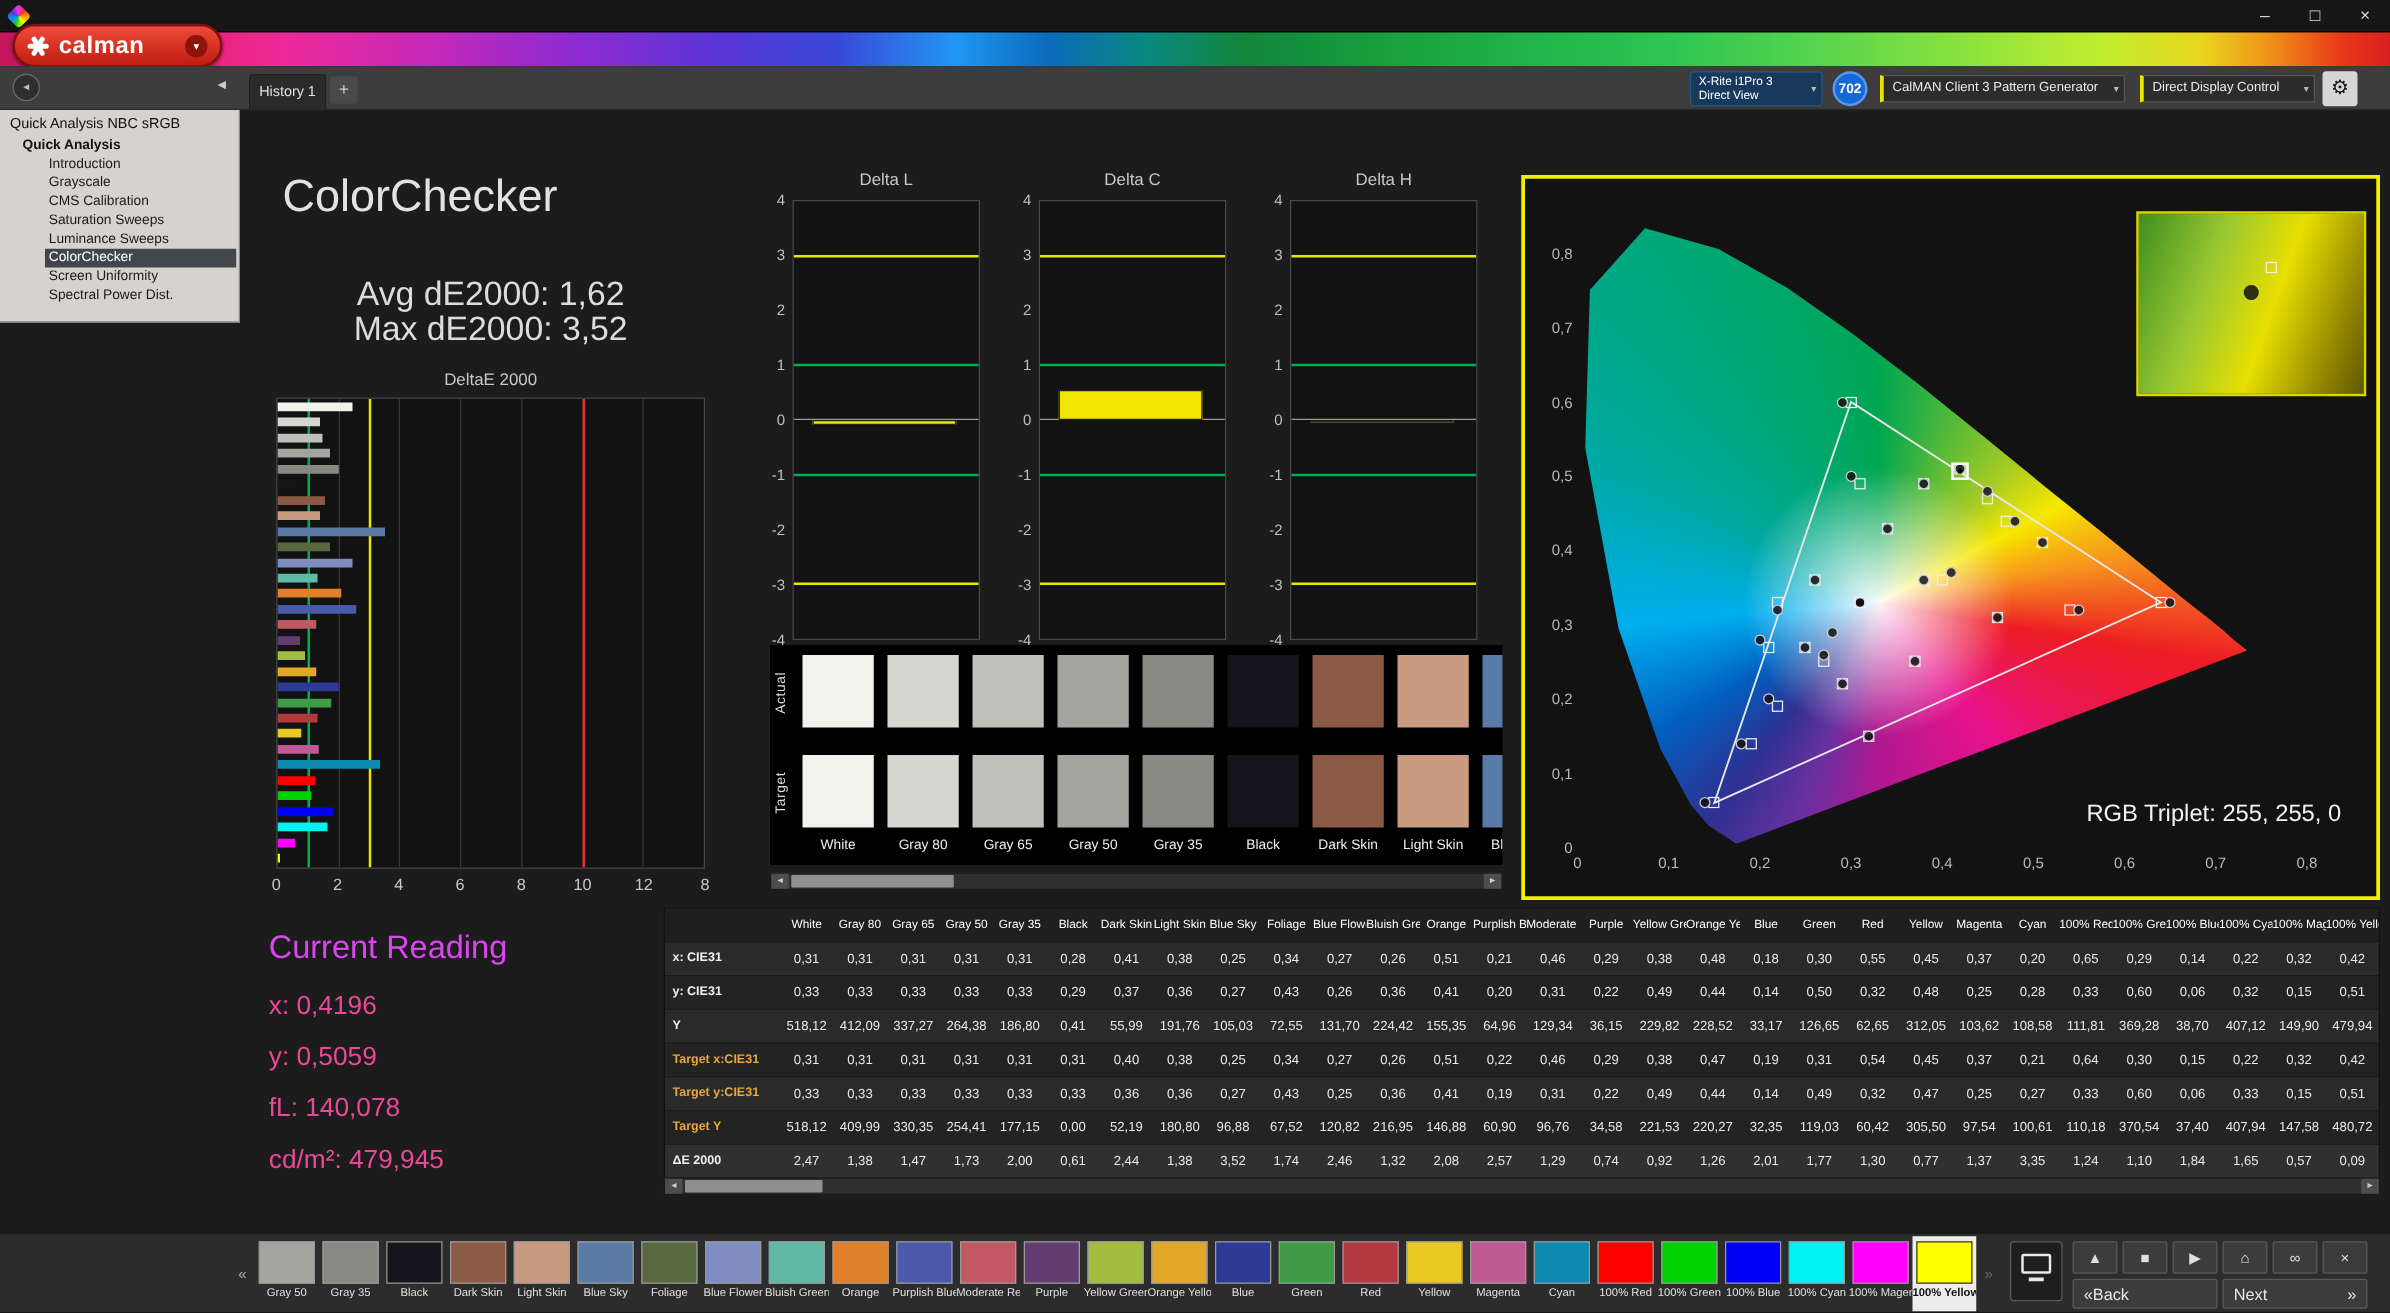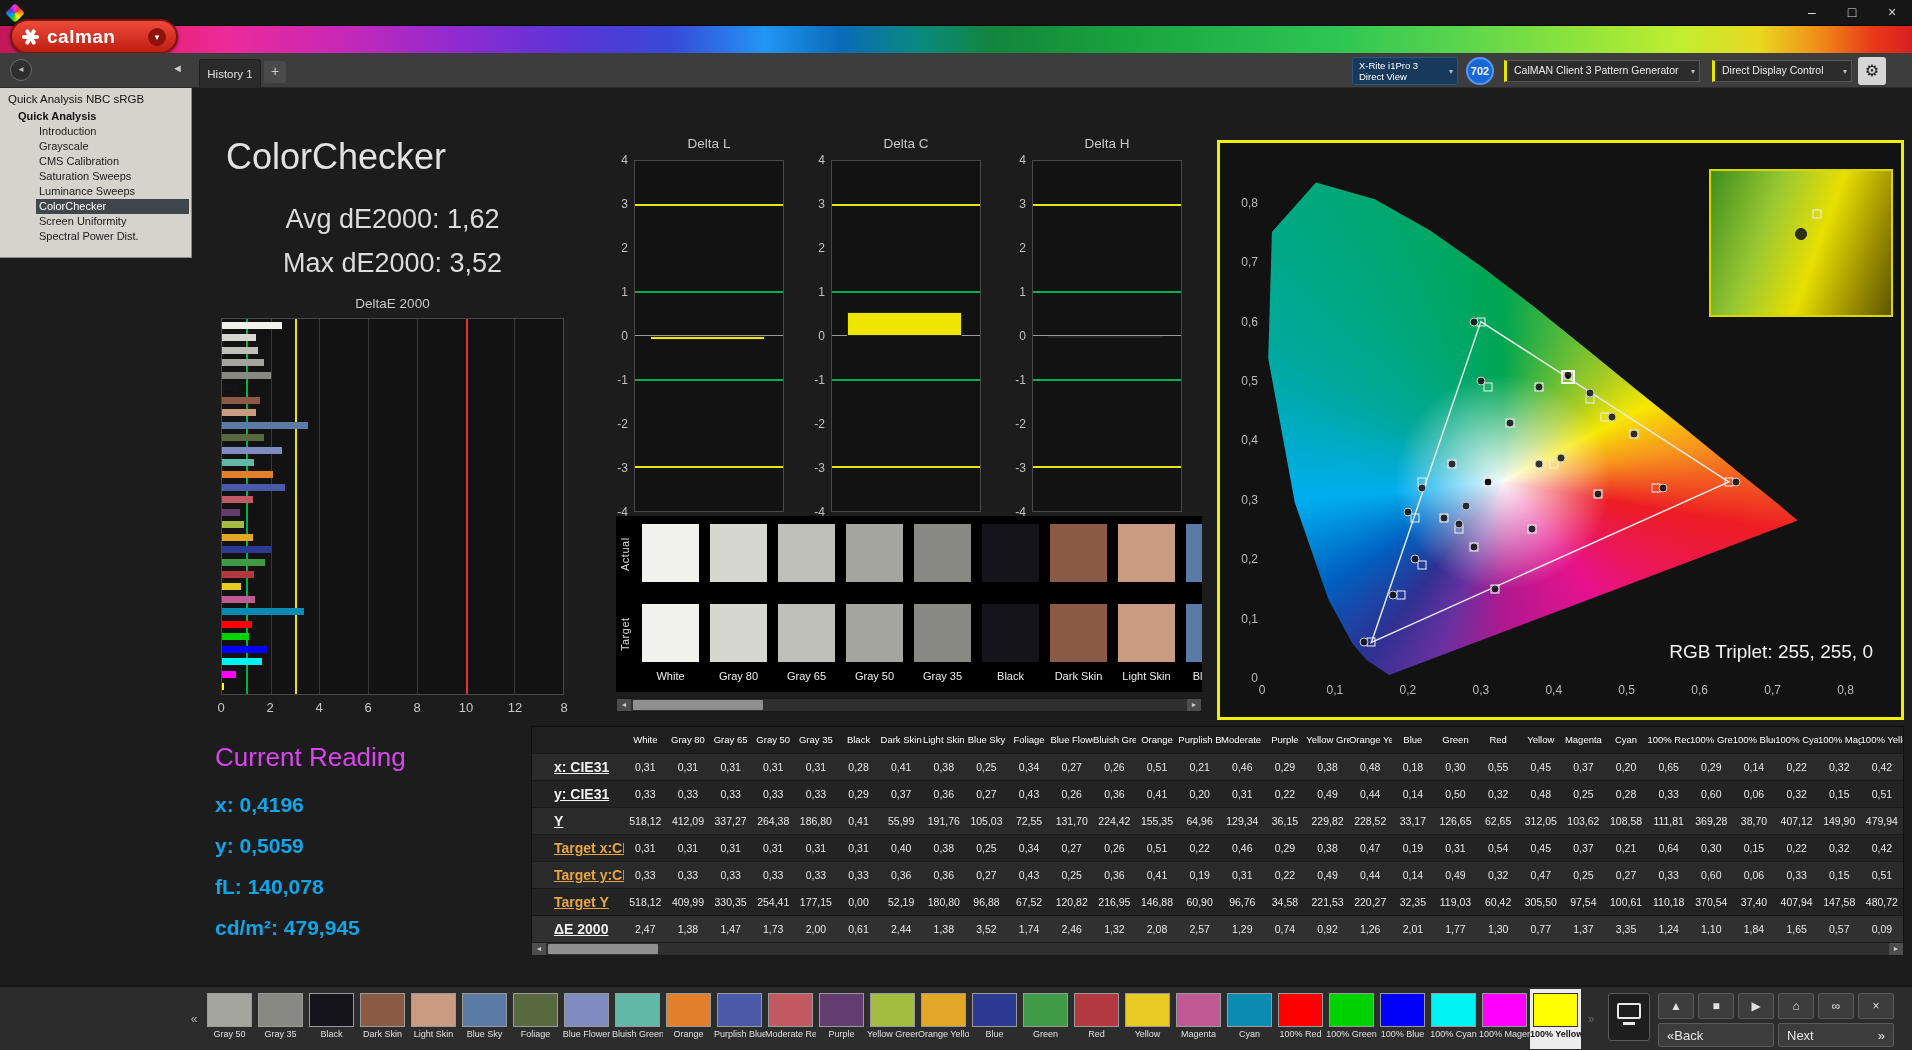--- a/index.html
+++ b/index.html
@@ -98,26 +98,26 @@
   .pt-meas { position:absolute; width:9px; height:9px; border:1.5px solid #cfcfcf; border-radius:50%; background:rgba(18,18,24,.85); transform:translate(-50%,-50%); }
   .pt-current { position:absolute; width:14px; height:14px; border:2px solid #fff; transform:translate(-50%,-50%); }
   .pt-current i { position:absolute; left:3px; top:3px; width:4px; height:4px; background:#000; border-radius:50%; }
   .cie-inset { position:absolute; right:8px; top:26px; width:184px; height:148px; border:2px solid #d8d800;
     background:linear-gradient(110deg,#3f8f1f 0%,#9ac832 32%,#e8df00 58%,#9a8d00 82%,#5f5600 100%); }
   .cie-rgb { position:absolute; right:28px; bottom:54px; font-size:19px; color:#f2f2f2; }
 
   
   .cr-title { position:absolute; left:215px; top:742px; font-size:26px; color:#d946ef; }
   .cr-lines { position:absolute; left:215px; top:784px; }
-  .cr-lines div { font-size:21px; color:#0ea5e9; line-height:41px;font-weight:bold; }
+  .cr-lines div { font-size:21px; color:#ec4899; line-height:41px; }
 
   
   .dtable { position:absolute; left:531px; top:726px; width:1373px; background:#202020; border:1px solid #101010; }
   .t-row { display:flex; height:27px; border-bottom:1px solid #1a1a1a; }
-  .t-label { width:92px; flex:0 0 auto; font-size:14px; font-weight:bold; color:#f0f0f0; line-height:26px; padding-left:22px; white-space:nowrap; overflow:hidden;text-decoration:underline; }
+  .t-label { width:92px; flex:0 0 auto; font-size:10px; font-weight:bold; color:#f0f0f0; line-height:26px; padding-left:6px; white-space:nowrap; overflow:hidden; }
   .t-cell { flex:1 1 0; font-size:10.5px; color:#e8e8e8; text-align:center; line-height:26px; white-space:nowrap; overflow:hidden; }
   .t-head .t-cell { font-size:9.5px; color:#fff; }
   .t-row.odd { background:#2a2a2a; } .t-row.even { background:#232323; }
   .t-row.head { background:#1f1f1f; }
   .t-row.tgt .t-label { color:#e8a73e; }
   .t-row.de { background:#303030; }
 
   
   .bottombar { position:absolute; left:0; top:985px; width:1912px; height:65px; background:#2c2c2c; border-top:2px solid #161616; }
   .pal-scroll { position:absolute; top:8px; width:16px; height:48px; color:#aaa; font-size:12px; text-align:center; line-height:48px; }
@@ -194,21 +194,21 @@
         <div class="tree-item" data-interactable="true">CMS Calibration</div>
         <div class="tree-item" data-interactable="true">Saturation Sweeps</div>
         <div class="tree-item" data-interactable="true">Luminance Sweeps</div>
         <div class="tree-item selected" data-interactable="true">ColorChecker</div>
         <div class="tree-item" data-interactable="true">Screen Uniformity</div>
         <div class="tree-item" data-interactable="true">Spectral Power Dist.</div>
       </div>
   </div>
 
   <div class="page-title" data-interactable="false">ColorChecker</div>
-  <div class="stat-line" style="top:204px;" data-interactable="false">Avg dE2000: 1,62</div>
+  <div class="stat-line" style="top:220px;" data-interactable="false">Avg dE2000: 1,62</div>
   <div class="stat-line" style="top:248px;" data-interactable="false">Max dE2000: 3,52</div>
 
   <div class="chart-title" style="left:221px; top:296px; width:343px;" data-interactable="false">DeltaE 2000</div>
   <div class="deltae-plot" id="deltae-plot" data-interactable="false">
       <div class="vline" data-interactable="false" style="left: 14.2857%; background: rgb(56, 56, 56);"></div>
       <div class="vline" data-interactable="false" style="left: 28.5714%; background: rgb(56, 56, 56);"></div>
       <div class="vline" data-interactable="false" style="left: 42.8571%; background: rgb(56, 56, 56);"></div>
       <div class="vline" data-interactable="false" style="left: 57.1429%; background: rgb(56, 56, 56);"></div>
       <div class="vline" data-interactable="false" style="left: 71.4286%; background: rgb(56, 56, 56);"></div>
       <div class="vline" data-interactable="false" style="left: 85.7143%; background: rgb(56, 56, 56);"></div>

